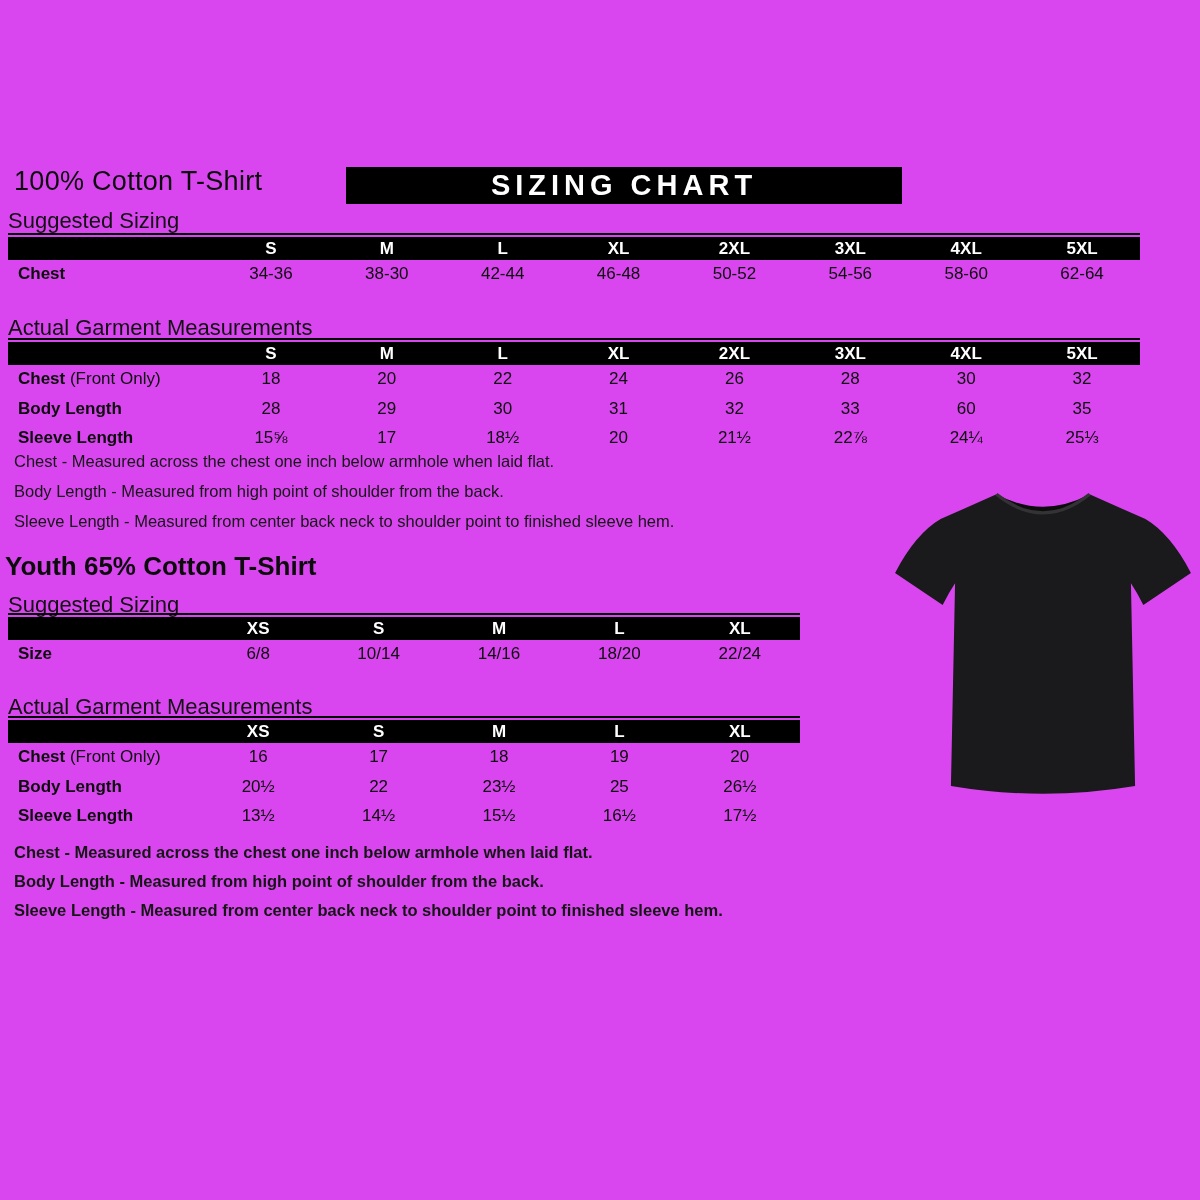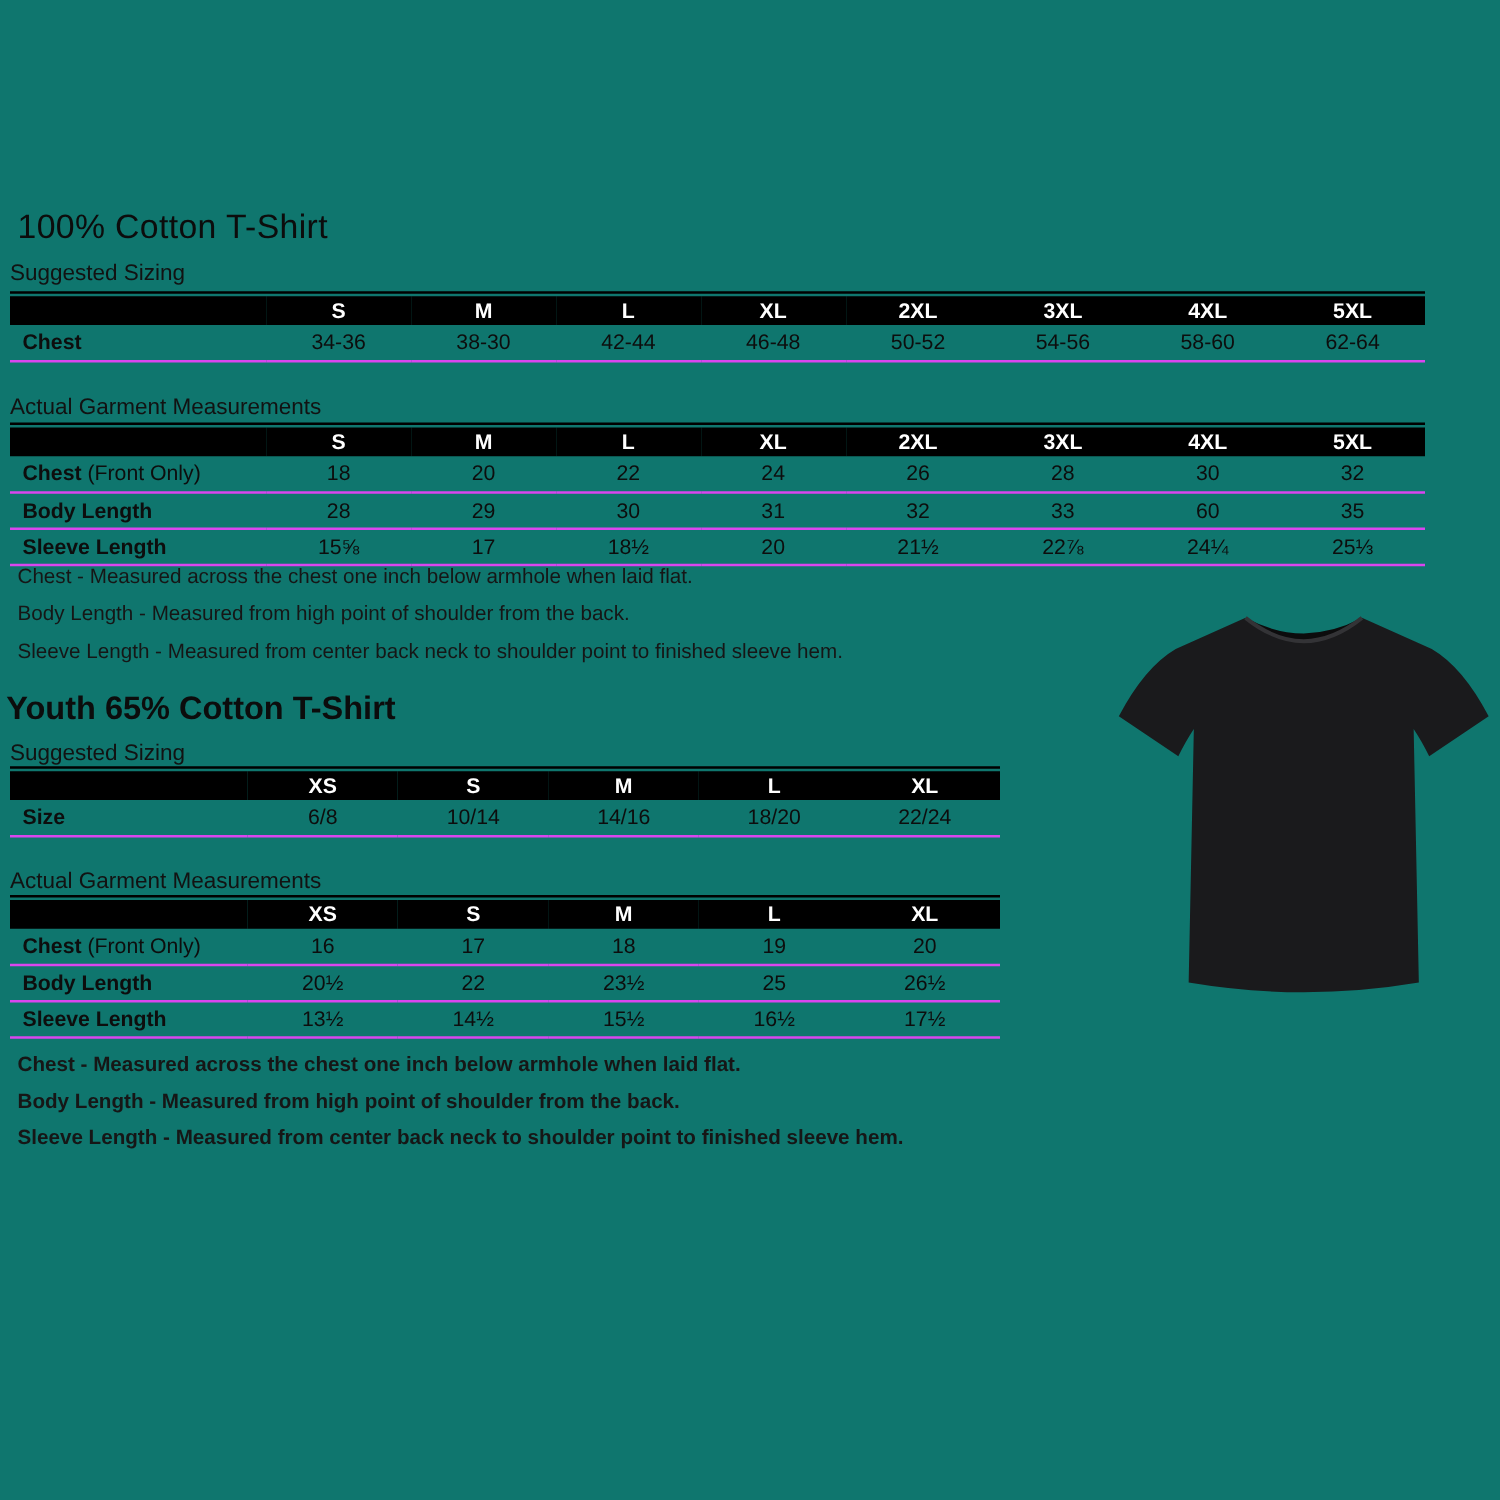--- a/index.html
+++ b/index.html
@@ -1,24 +1,24 @@
 <!DOCTYPE html>
 <html><head>
 <meta charset="utf-8">
 <style>
   * { margin:0; padding:0; box-sizing:border-box; }
   html,body { background:#ffffff; }
   body { font-family:"Liberation Sans", sans-serif; color:#000; }
-  .page { position:relative; width:1200px; height:1200px; background:#0f766e; overflow:hidden; }
+  .page { position:relative; width:1200px; height:1200px; background:#d946ef; overflow:hidden; }
 
   .main-title { position:absolute; left:14px; top:166px; font-size:27px; font-weight:400; color:#0c0c0c; letter-spacing:0.3px; }
   .banner { position:absolute; left:346px; top:167px; width:556px; height:37px; background:#000; color:#fff;
             font-weight:bold; font-size:29px; letter-spacing:5px; text-align:center; line-height:37px; }
 
-  .section-label { position:absolute; font-size:18px; color:#121212; }
+  .section-label { position:absolute; font-size:22px; color:#121212; }
   .youth-title { position:absolute; left:5px; top:551px; font-size:26px; font-weight:bold; color:#0c0c0c; }
 
   .tbl { position:absolute; border-top:2px solid #000; padding-top:2px; }
   .tbl table { border-collapse:collapse; width:100%; table-layout:fixed; }
   .tbl thead th { background:#000; color:#fff; font-size:17px; font-weight:bold; height:23px; text-align:center; padding:0; }
   .tbl tbody td { font-size:17px; color:#0d0d0d; text-align:center; height:29px; border-bottom:2px solid #d946ef; }
   .tbl .label-col { text-align:left; padding-left:10px; }
   .tbl tbody td.label-col b { font-weight:bold; }
   .adult-tbl .label-col { width:205px; }
   .youth-tbl .label-col { width:190px; }
@@ -40,20 +40,21 @@
   .notes-youth p { margin-bottom:10px; font-weight:600; }
 
   .tshirt { position:absolute; left:893px; top:468px; width:300px; height:365px; }
 </style>
 </head>
 <body>
 
 <div class="page">
 
   <div class="main-title">100% Cotton T-Shirt</div>
+  <div class="banner">SIZING CHART</div>
 
   <div class="section-label pos-adult-suggested-label">Suggested Sizing</div>
   <div class="tbl adult-tbl pos-adult-suggested">
       <table>
         <thead>
           <tr>
             <th class="label-col"></th>
             <th>S</th>
             <th>M</th>
             <th>L</th>

